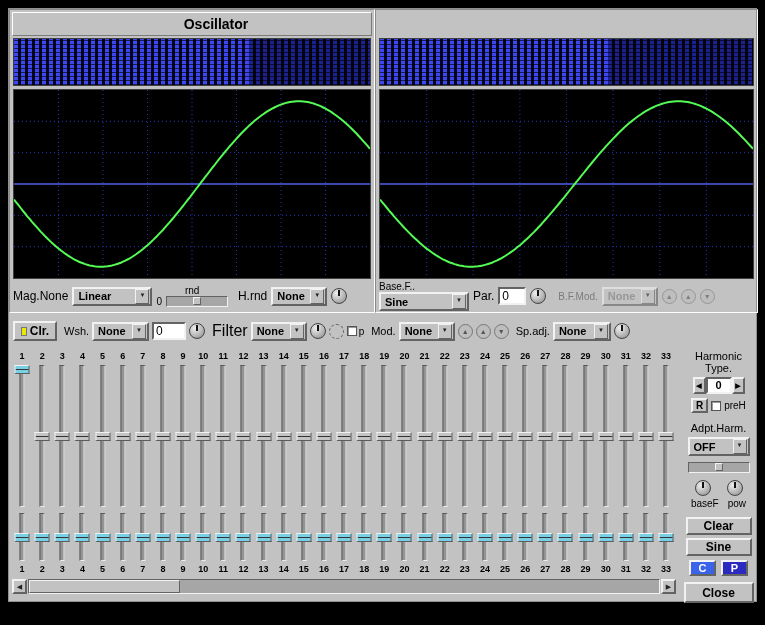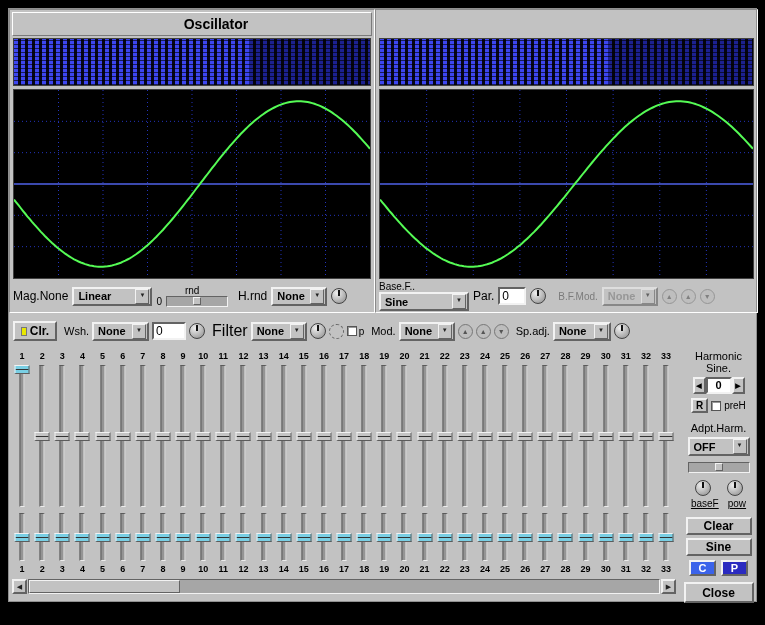--- a/index.html
+++ b/index.html
@@ -81,21 +81,21 @@
   .spinner{display:flex;align-items:center;margin-top:3px;}
   .spin-btn{width:13px;height:17px;font-size:7px;}
   .spin-val{width:26px;height:17px;background:#fff;border:2px solid;border-color:#636363 #f2f2f2 #f2f2f2 #636363;
     font-size:11px;font-weight:bold;text-align:center;line-height:13px;box-sizing:border-box;}
   .rrow{display:flex;align-items:center;gap:3px;margin-top:4px;}
   .r-btn{width:17px;height:15px;font-size:10px;}
   .lab-10{font-size:10px;color:#000;}
   .adpt-label{margin-top:9px;font-size:11px;color:#000;}
   .sb-slider{width:62px;margin-top:6px;}
   .knob-row{display:flex;gap:16px;margin-top:7px;}
-  .knob-labels{display:flex;gap:9px;margin-top:2px;text-decoration:underline;}
+  .knob-labels{display:flex;gap:9px;margin-top:2px;}
   .clear-btn,.sine-btn{width:66px;height:18px;text-align:right;}
   .clear-btn{margin-top:8px;}
   .sine-btn{margin-top:3px;}
   .cp-row{display:flex;gap:5px;margin-top:4px;}
   .c-btn{width:27px;height:16px;color:#fff;font-size:11px;}
   .p-btn{width:27px;height:16px;color:#fff;font-size:11px;}
   .close-btn{width:70px;height:21px;margin-top:6px;}
 </style>
 </head>
 <body>
@@ -592,21 +592,21 @@
       </div>
       <div class="sb-btn raised">
           <span>▶</span>
         </div>
     </div>
   </div>
 
   <div class="sidebar">
     <div class="shift-label">
       <span>Harmonic</span><br>
-      <span>Sine.</span>
+      <span>Type.</span>
     </div>
     <div class="spinner">
       <div class="spin-btn btn raised">
           <span>◀</span>
         </div>
       <div class="spin-val">0</div>
       <div class="spin-btn btn raised">
           <span>▶</span>
         </div>
     </div>

